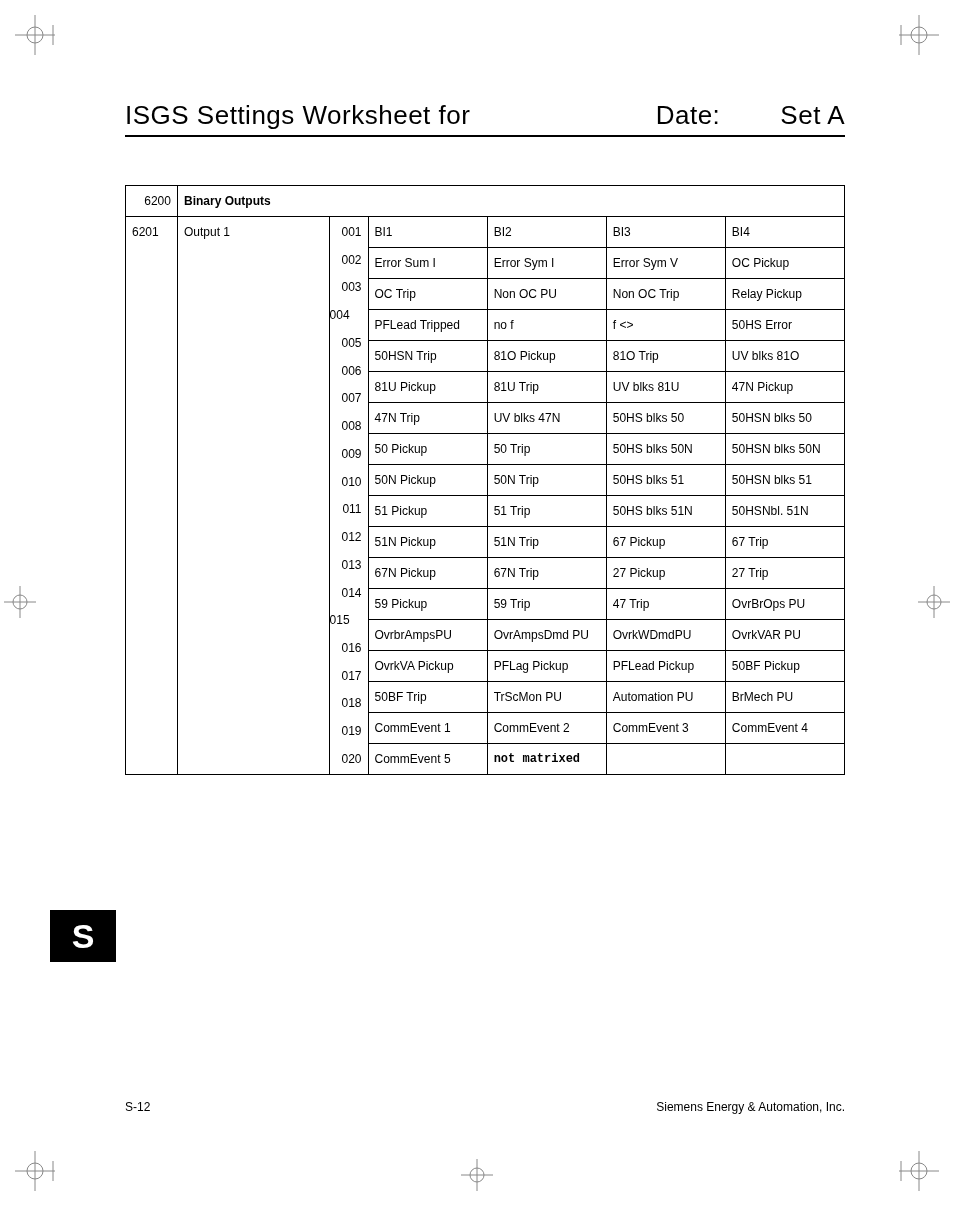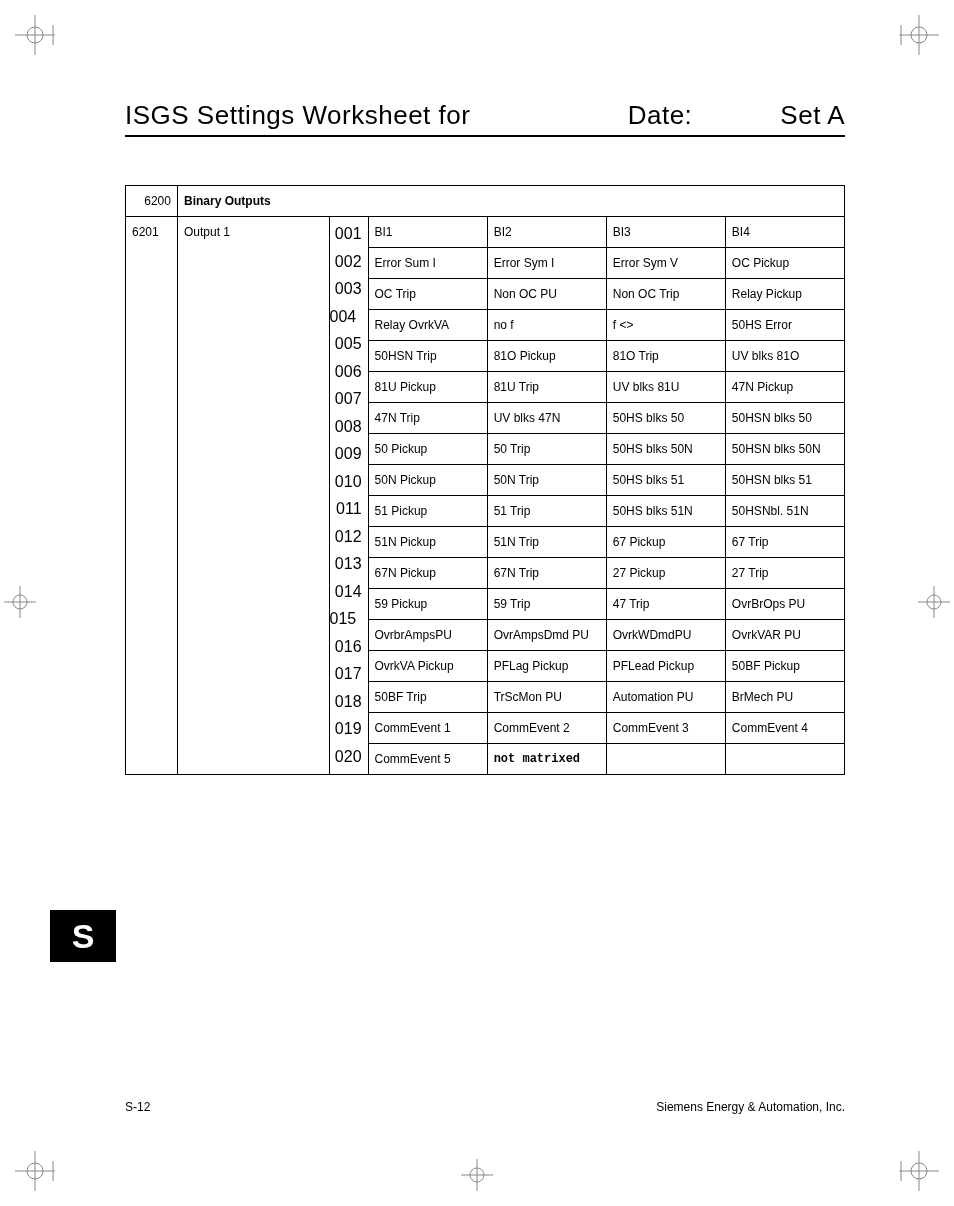--- a/index.html
+++ b/index.html
@@ -27,21 +27,20 @@
   .header {
     display: flex;
     justify-content: space-between;
     align-items: flex-end;
     border-bottom: 2px solid #000;
     padding-bottom: 4px;
     font-family: "Helvetica Neue", Arial, sans-serif;
     font-weight: 300;
     font-size: 26px;
     letter-spacing: 0.5px;
-    gap: 28px;
   }
   .header span { white-space: nowrap; }
   .header .title { flex: 1; }
   .header .date { flex: 0 0 auto; margin-left: 24px; margin-right: 60px; }
   .header .set  { flex: 0 0 auto; }
   table.settings {
     border-collapse: collapse;
     width: 100%;
     margin-top: 48px;
     font-size: 12px;
@@ -50,21 +49,21 @@
     border: 1px solid #000;
     padding: 8px 6px;
     vertical-align: middle;
     text-align: left;
   }
   
   .group-row td { font-weight: bold; }
   .group-row td.code { width: 48px; text-align: right; font-weight: normal; }
   .addr-col { width: 48px; text-align: right; }
   .name-col { width: 140px; }
-  .sub-col  { width: 36px; text-align: right; font-size: 16px; }
+  .sub-col  { width: 36px; text-align: right; font-size: 12px; }
   .val-col  { width: 110px; }
   .big-addr { vertical-align: top !important; }
   .big-name { vertical-align: top !important; }
   .bold { font-weight: bold; font-family: Liberation Mono, monospace; }
   .side-tab {
     position: absolute;
     left: 50px;
     top: 910px;
     width: 66px;
     height: 52px;
@@ -196,21 +195,21 @@
           <td class="val-col">Error Sym V</td>
           <td class="val-col">OC Pickup</td>
         </tr>
         <tr>
           <td class="val-col">OC Trip</td>
           <td class="val-col">Non OC PU</td>
           <td class="val-col">Non OC Trip</td>
           <td class="val-col">Relay Pickup</td>
         </tr>
         <tr>
-          <td class="val-col">Relay OvrkVA</td>
+          <td class="val-col">PFLead Tripped</td>
           <td class="val-col">no f</td>
           <td class="val-col">f &lt;&gt;</td>
           <td class="val-col">50HS Error</td>
         </tr>
         <tr>
           <td class="val-col">50HSN Trip</td>
           <td class="val-col">81O Pickup</td>
           <td class="val-col">81O Trip</td>
           <td class="val-col">UV blks 81O</td>
         </tr>

